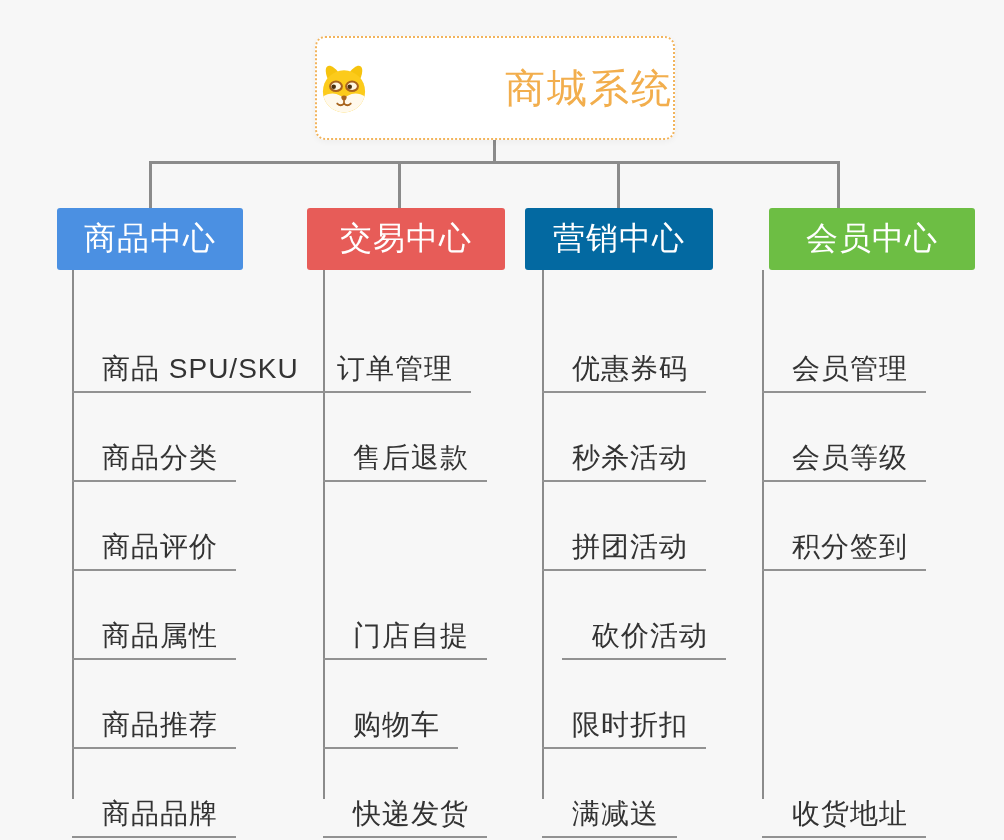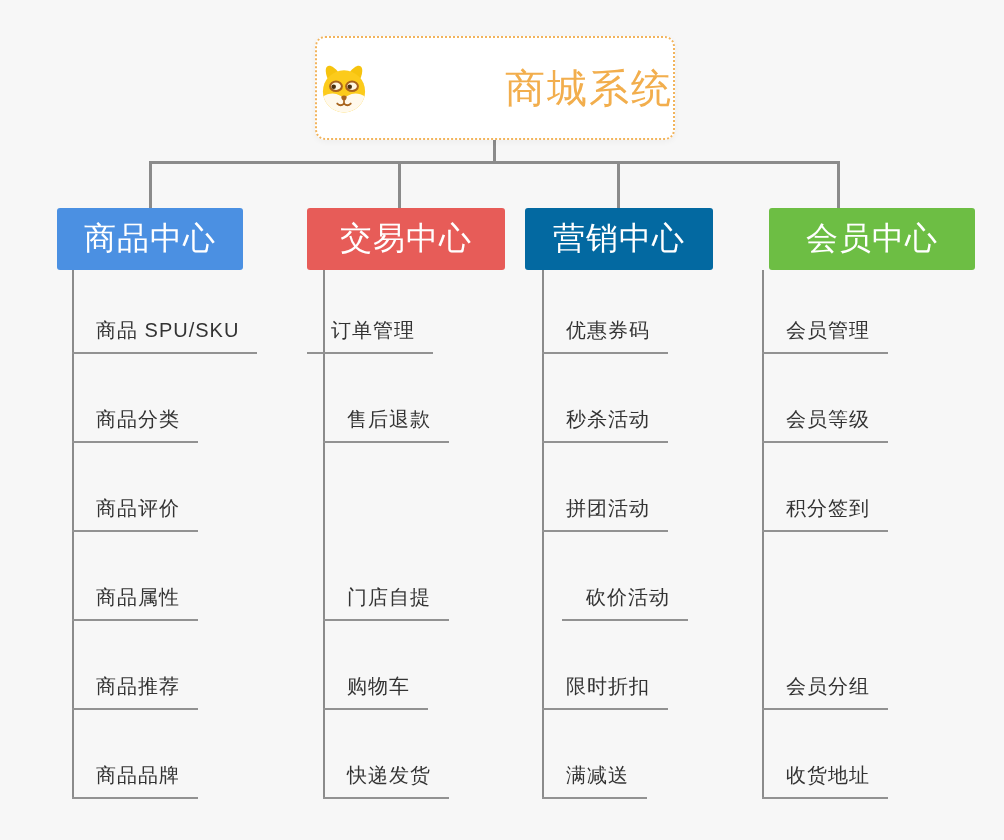--- a/index.html
+++ b/index.html
@@ -15,23 +15,23 @@
     box-shadow:0 2px 6px rgba(0,0,0,0.04);
   }
   .root-title{font-size:40px;color:var(--root-text,#F2AE4D);letter-spacing:2px;}
   .dog{width:54px;height:54px;display:block;}
   .hdr{
     position:absolute;top:208px;height:62px;border-radius:3px;color:#fff;
     font-size:32px;letter-spacing:1px;display:flex;align-items:center;justify-content:center;
     cursor:default;
   }
   .item{
-    position:absolute;white-space:nowrap;font-size:20px;letter-spacing:1px;line-height:32px;
-    color:var(--item-color,#333);padding:0 18px 6px 24px;
-    border-bottom:2px solid var(--underline,#929292);cursor:default;
+    position:absolute;white-space:nowrap;font-size:28px;letter-spacing:1px;line-height:32px;
+    color:var(--item-color,#333);padding:0 18px 6px 30px;
+    border-bottom:2px solid var(--underline,#929292);cursor:default;margin-top:39px;
   }
 </style>
 </head>
 <body>
 
 <div class="stage">
 
   <div class="line" style="left:493px;top:139px;width:3px;height:24px"></div>
   <div class="line" style="left:149px;top:161px;width:691px;height:3px"></div>
   <div class="line" style="left:149px;top:161px;width:3px;height:48px"></div>
@@ -84,16 +84,15 @@
   <div class="item" style="left:542px;top:314px">优惠券码</div>
   <div class="item" style="left:542px;top:403px">秒杀活动</div>
   <div class="item" style="left:542px;top:492px">拼团活动</div>
   <div class="item" style="left:562px;top:581px">砍价活动</div>
   <div class="item" style="left:542px;top:670px">限时折扣</div>
   <div class="item" style="left:542px;top:759px">满减送</div>
 
   <div class="item" style="left:762px;top:314px">会员管理</div>
   <div class="item" style="left:762px;top:403px">会员等级</div>
   <div class="item" style="left:762px;top:492px">积分签到</div>
-  <div class="item" style="left:762px;top:670px">会员分组</div>
   <div class="item" style="left:762px;top:759px">收货地址</div>
 
 </div>
 
 </body></html>

